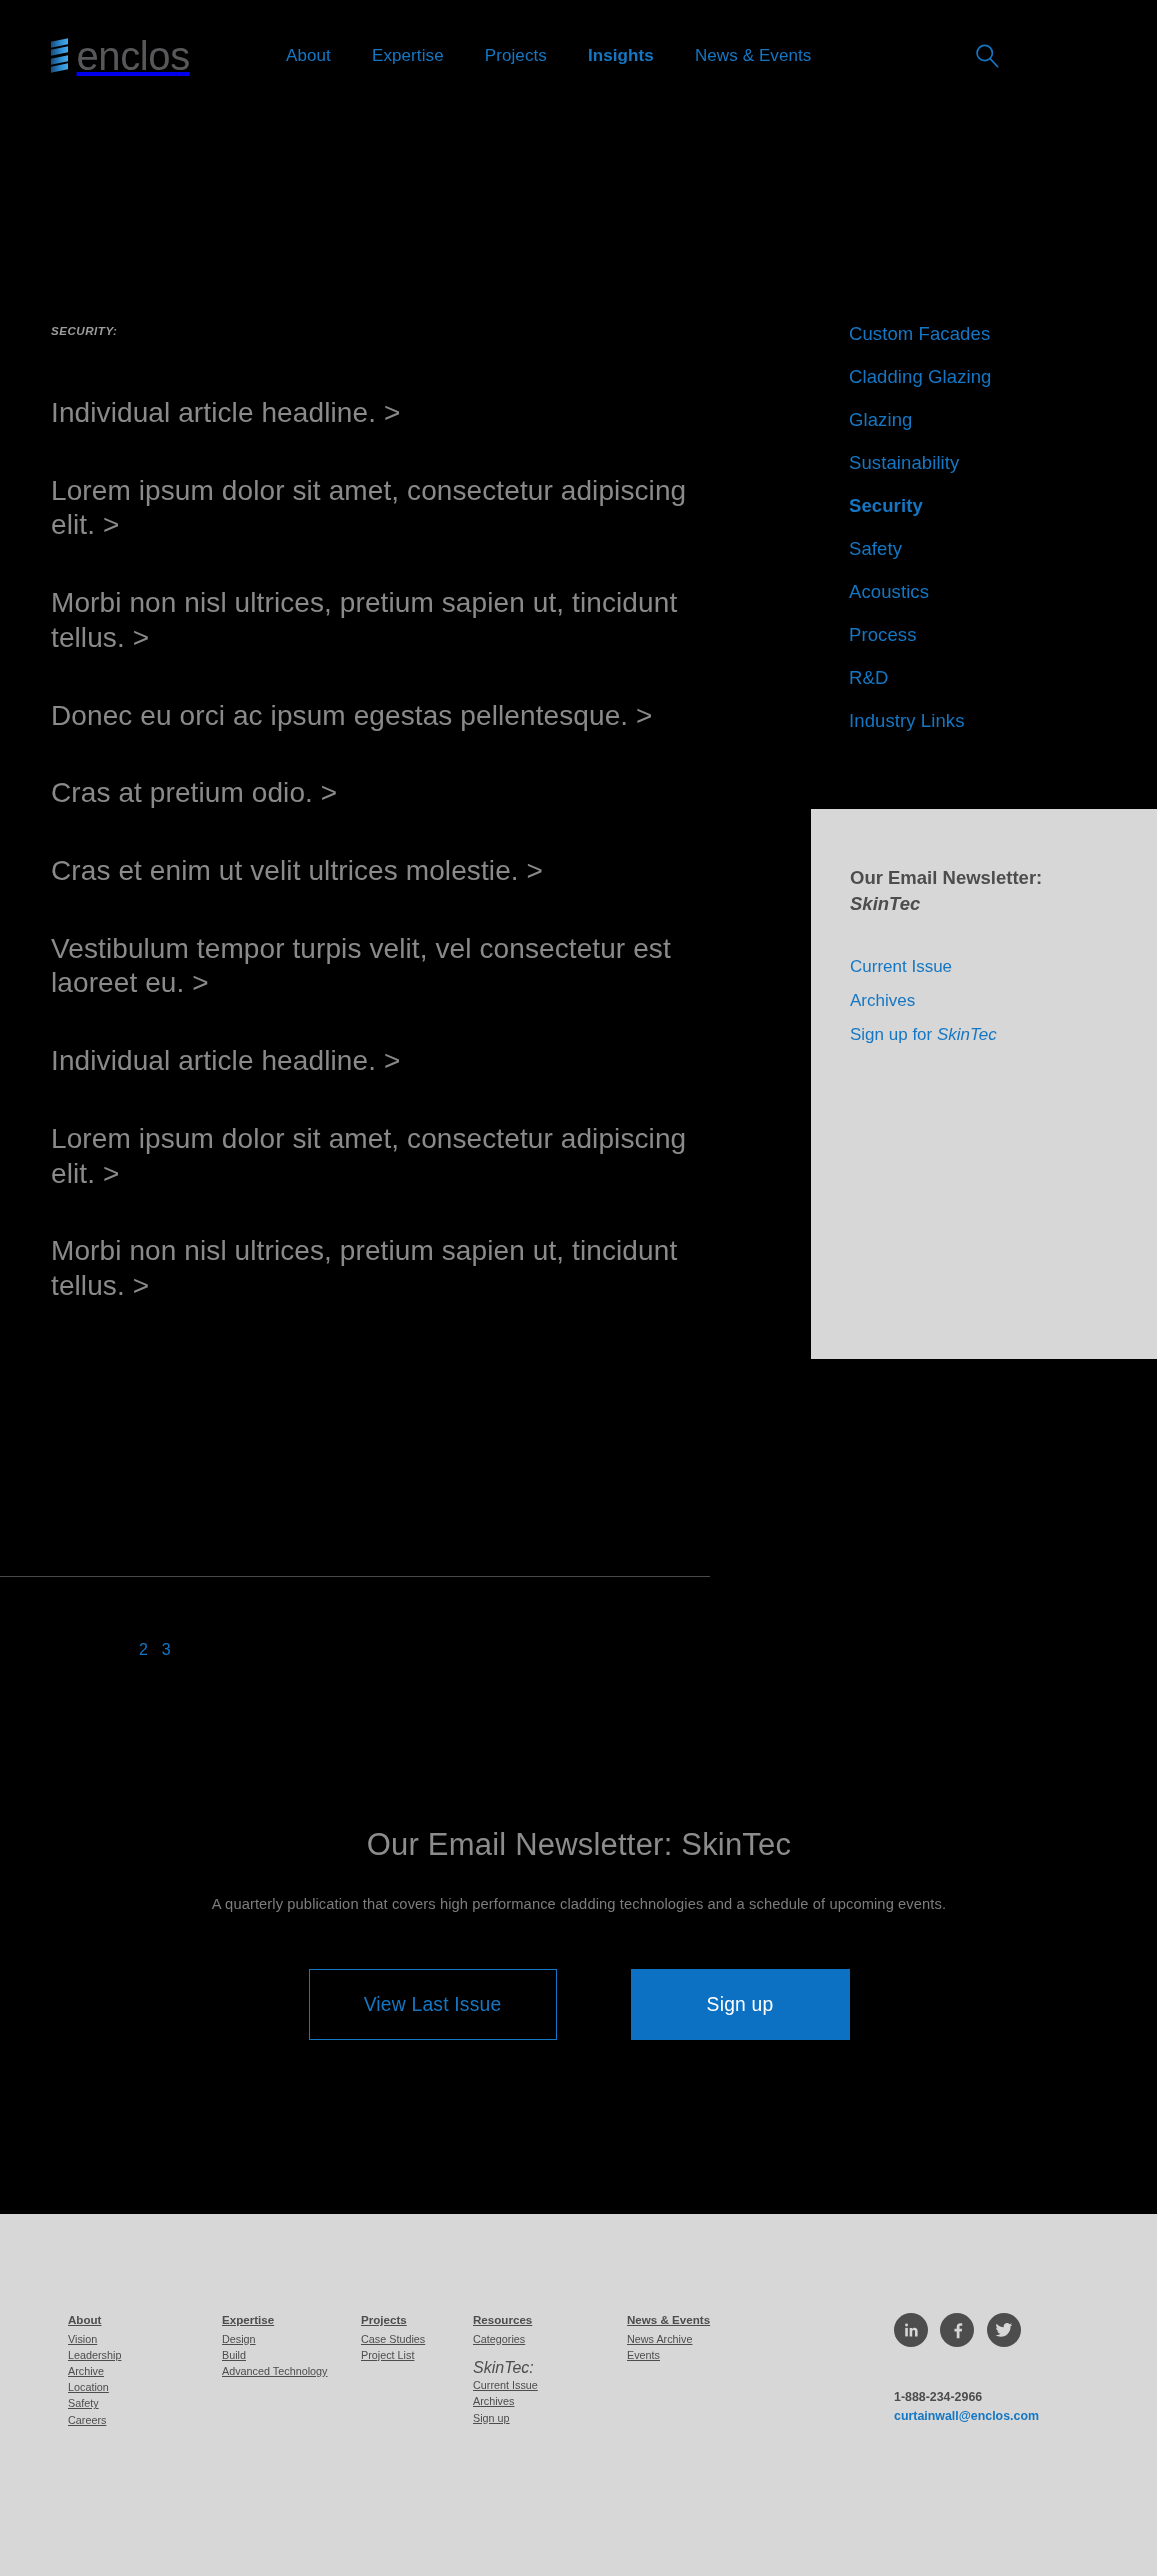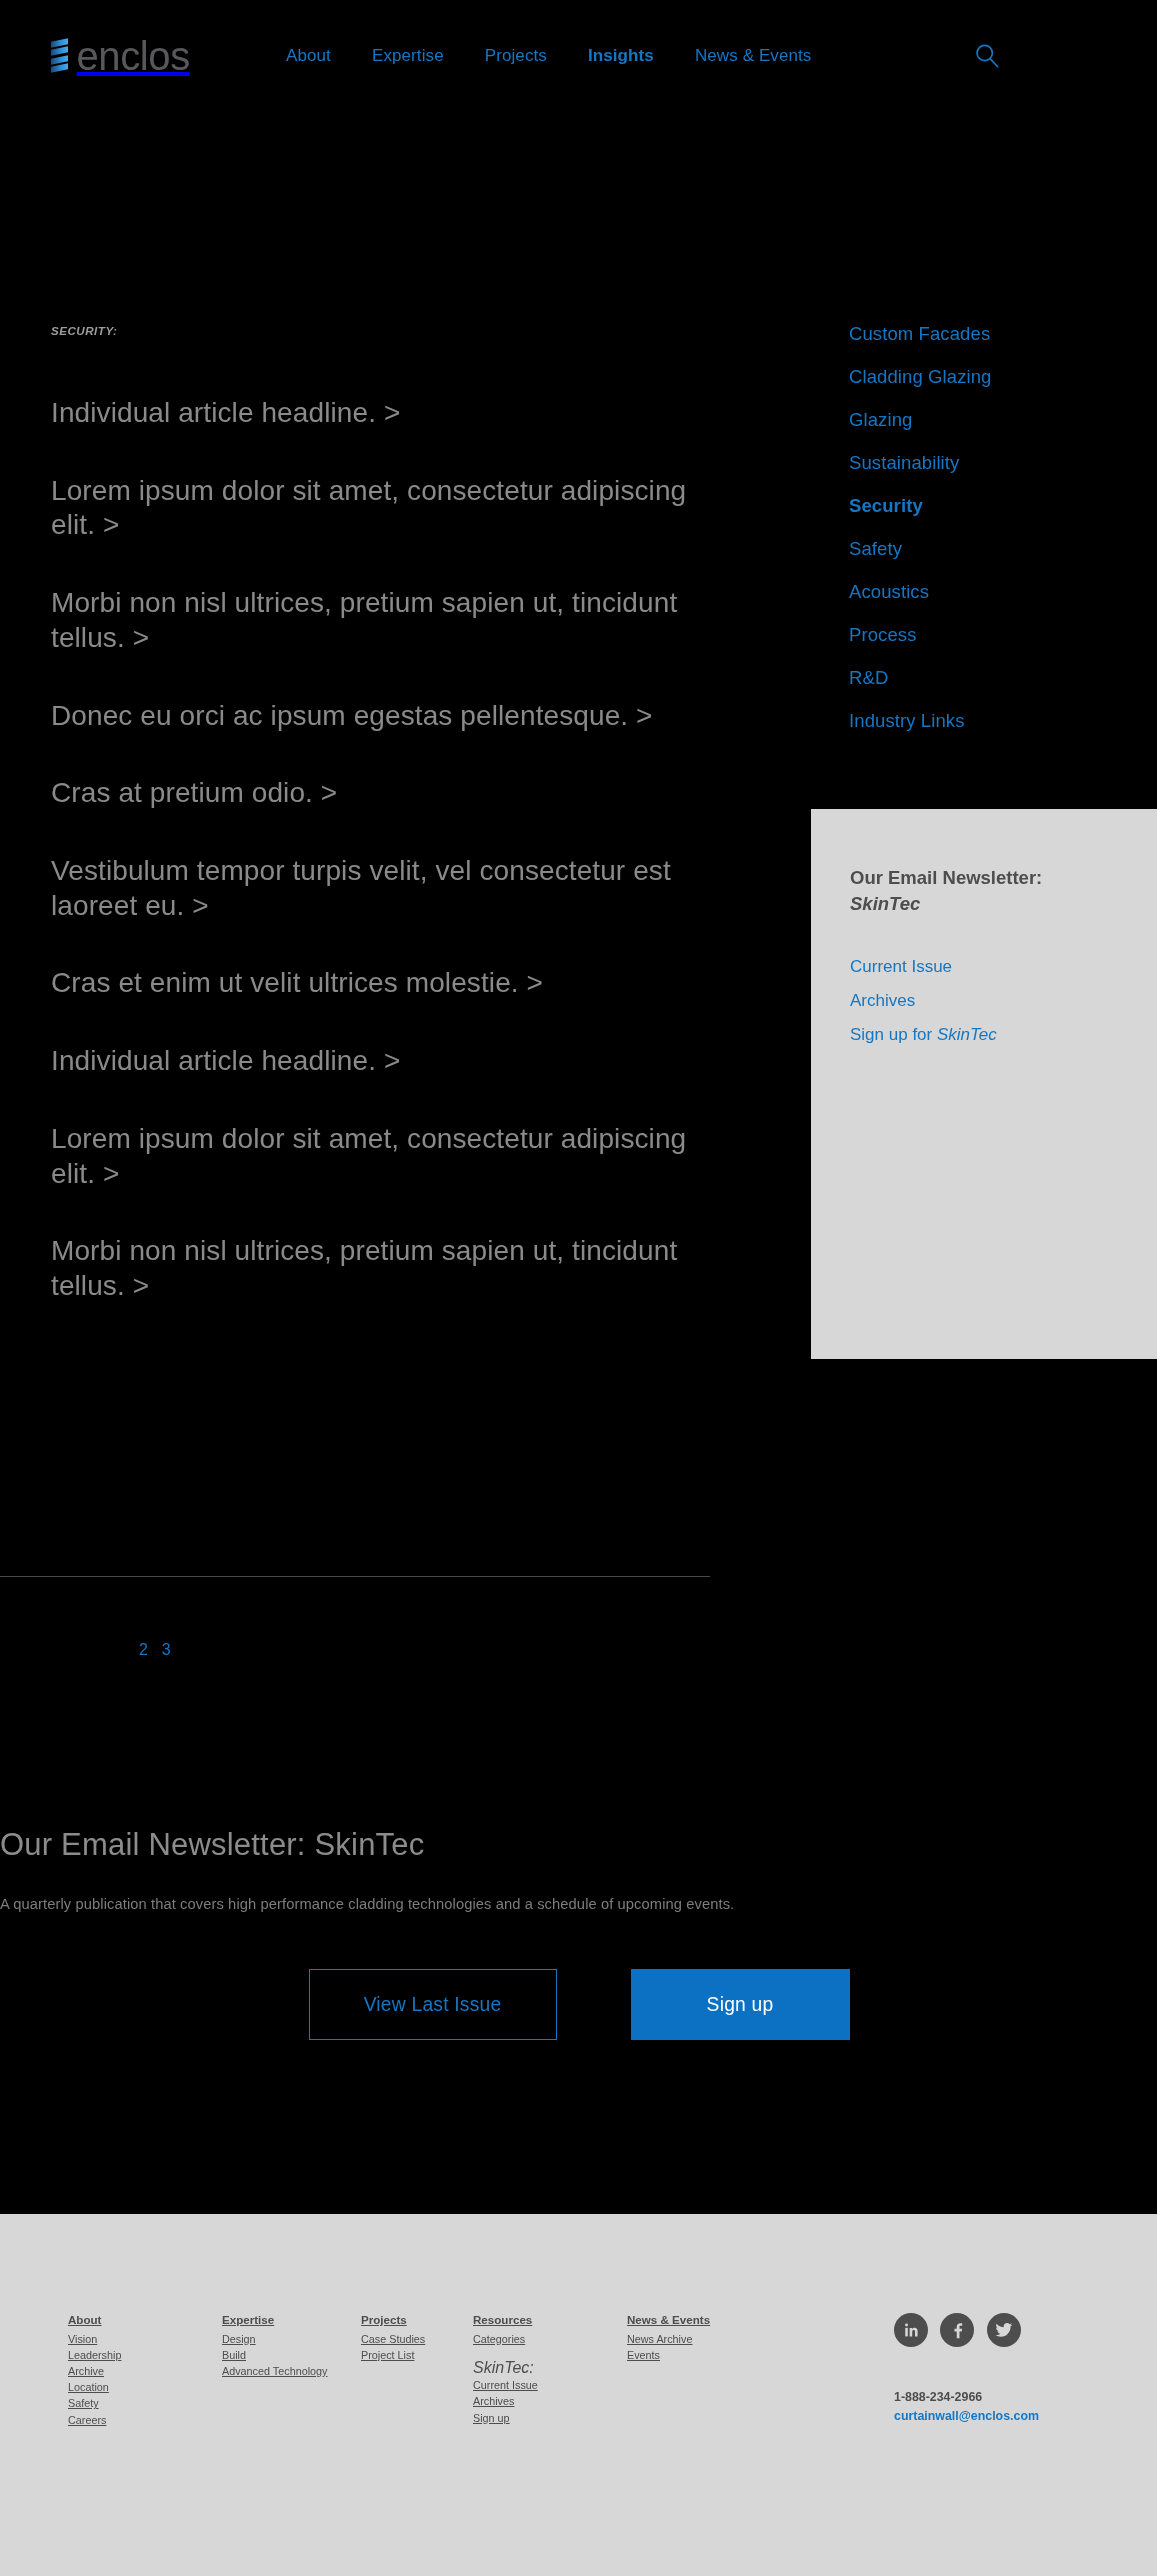--- a/index.html
+++ b/index.html
@@ -139,21 +139,21 @@
     color: #1577c4; font-size: 17px; text-decoration: none;
     margin-bottom: 14px;
   }
   .nb-link .it { font-style: italic; }
 
   
   .cta {
     position: absolute;
     left: 0; top: 1711px;
     width: 1158px;
-    text-align: left;
+    text-align: center;
   }
   .cta-title {
     color: #8c8c8c; font-size: 31px; font-weight: 300;
     letter-spacing: 0.2px;
   }
   .cta-title b { font-weight: 500; color: #8c8c8c; }
   .cta-sub {
     color: #7d7d7d; font-size: 14.7px; font-weight: 300;
     line-height: 1.45; margin-top: 31px;
     letter-spacing: 0.1px;
@@ -268,22 +268,22 @@
 <div class="page">
 
   <div class="article-col">
     <div class="category-label">SECURITY:</div>
 
     <a class="article-item" href="#">Individual article headline. &gt;</a>
     <a class="article-item" href="#">Lorem ipsum dolor sit amet, consectetur adipiscing elit. &gt;</a>
     <a class="article-item" href="#">Morbi non nisl ultrices, pretium sapien ut, tincidunt tellus. &gt;</a>
     <a class="article-item" href="#">Donec eu orci ac ipsum egestas pellentesque. &gt;</a>
     <a class="article-item" href="#">Cras at pretium odio. &gt;</a>
+    <a class="article-item" href="#">Cras et enim ut velit ultrices molestie. &gt;</a>
     <a class="article-item" href="#">Vestibulum tempor turpis velit, vel consectetur est laoreet eu. &gt;</a>
-    <a class="article-item" href="#">Cras et enim ut velit ultrices molestie. &gt;</a>
     <a class="article-item" href="#">Individual article headline. &gt;</a>
     <a class="article-item" href="#">Lorem ipsum dolor sit amet, consectetur adipiscing elit. &gt;</a>
     <a class="article-item" href="#">Morbi non nisl ultrices, pretium sapien ut, tincidunt tellus. &gt;</a>
   </div>
 
   <div class="divider"></div>
 
   <div class="pagination">
     <a class="page-link current" href="#">1</a>
     <a class="page-link" href="#">2</a>

